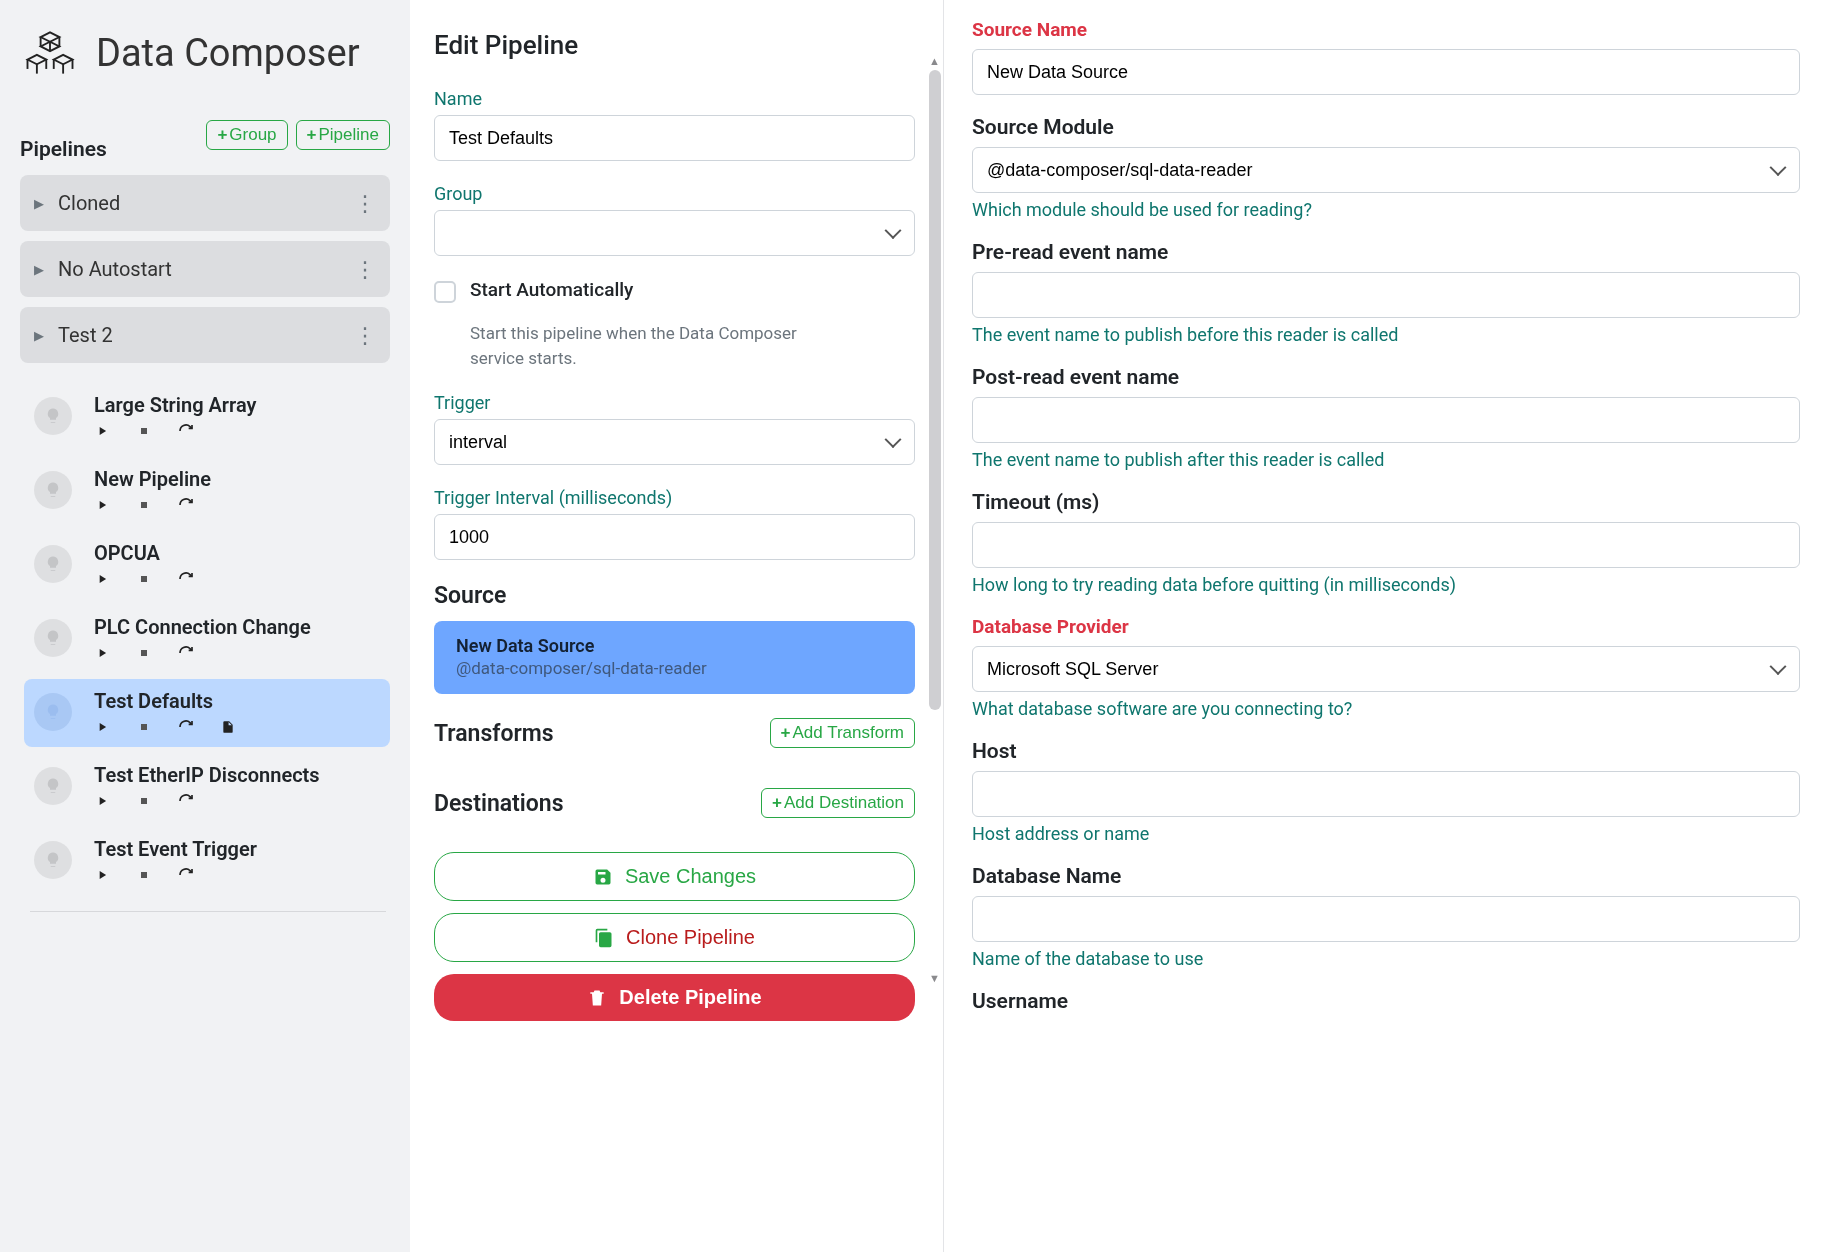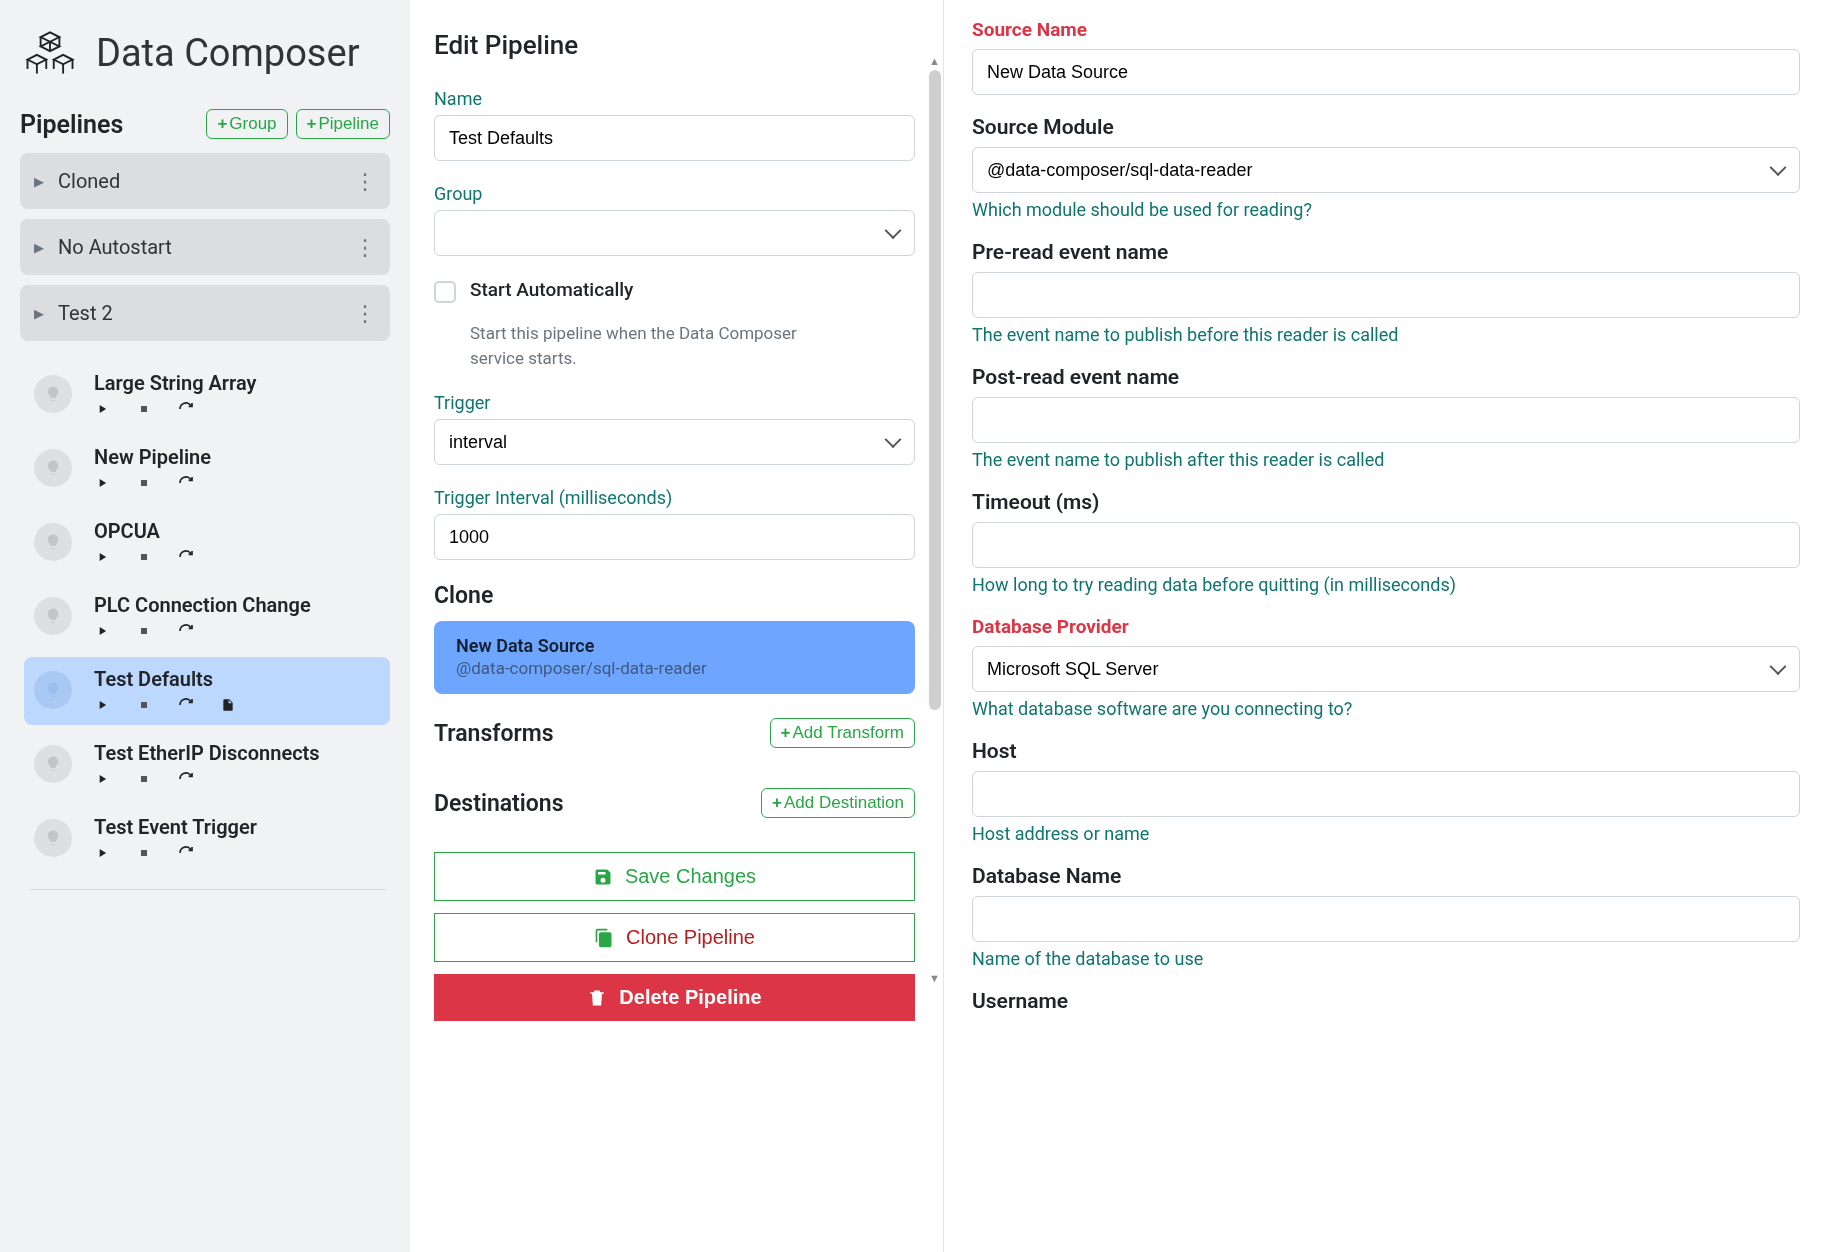--- a/index.html
+++ b/index.html
@@ -37,22 +37,23 @@
     font-weight: 400;
     color: #333;
   }
   .pipelines-header {
     display: flex;
     align-items: center;
     justify-content: space-between;
     margin-bottom: 14px;
   }
   .pipelines-title {
-    font-size: 25px;
+    font-size: 21px;
     font-weight: 600;
+    margin-top: 28px;
   }
   .header-btns { display: flex; gap: 8px; }
   .btn-outline-green {
     border: 1.5px solid #28a745;
     color: #28a745;
     background: transparent;
     border-radius: 6px;
     font-size: 17px;
     padding: 4px 10px;
     display: inline-flex;
@@ -221,21 +222,21 @@
   .section-row {
     display: flex;
     justify-content: space-between;
     align-items: center;
     margin: 22px 0 8px 0;
   }
   .section-row .section-title { margin: 0; }
 
   .btn-block {
     width: 100%;
-    border-radius: 0;
+    border-radius: 20px;
     padding: 12px;
     font-size: 20px;
     font-weight: 500;
     display: flex;
     align-items: center;
     justify-content: center;
     gap: 12px;
     margin-top: 12px;
     cursor: pointer;
   }
@@ -596,21 +597,21 @@
           <option>interval</option>
         </select>
       </div>
     </div>
 
     <div class="form-group">
       <label class="form-label">Trigger Interval (milliseconds)</label>
       <input class="form-control" value="1000" style="">
     </div>
 
-    <div class="section-title">Clone</div>
+    <div class="section-title">Source</div>
     <div class="source-card">
       <div class="src-name">New Data Source</div>
       <div class="src-module">@data-composer/sql-data-reader</div>
     </div>
 
     <div class="section-row">
       <div class="section-title">Transforms</div>
       <button class="btn-outline-green">
         <span class="plus">+</span>
           <span>Add Transform</span>

